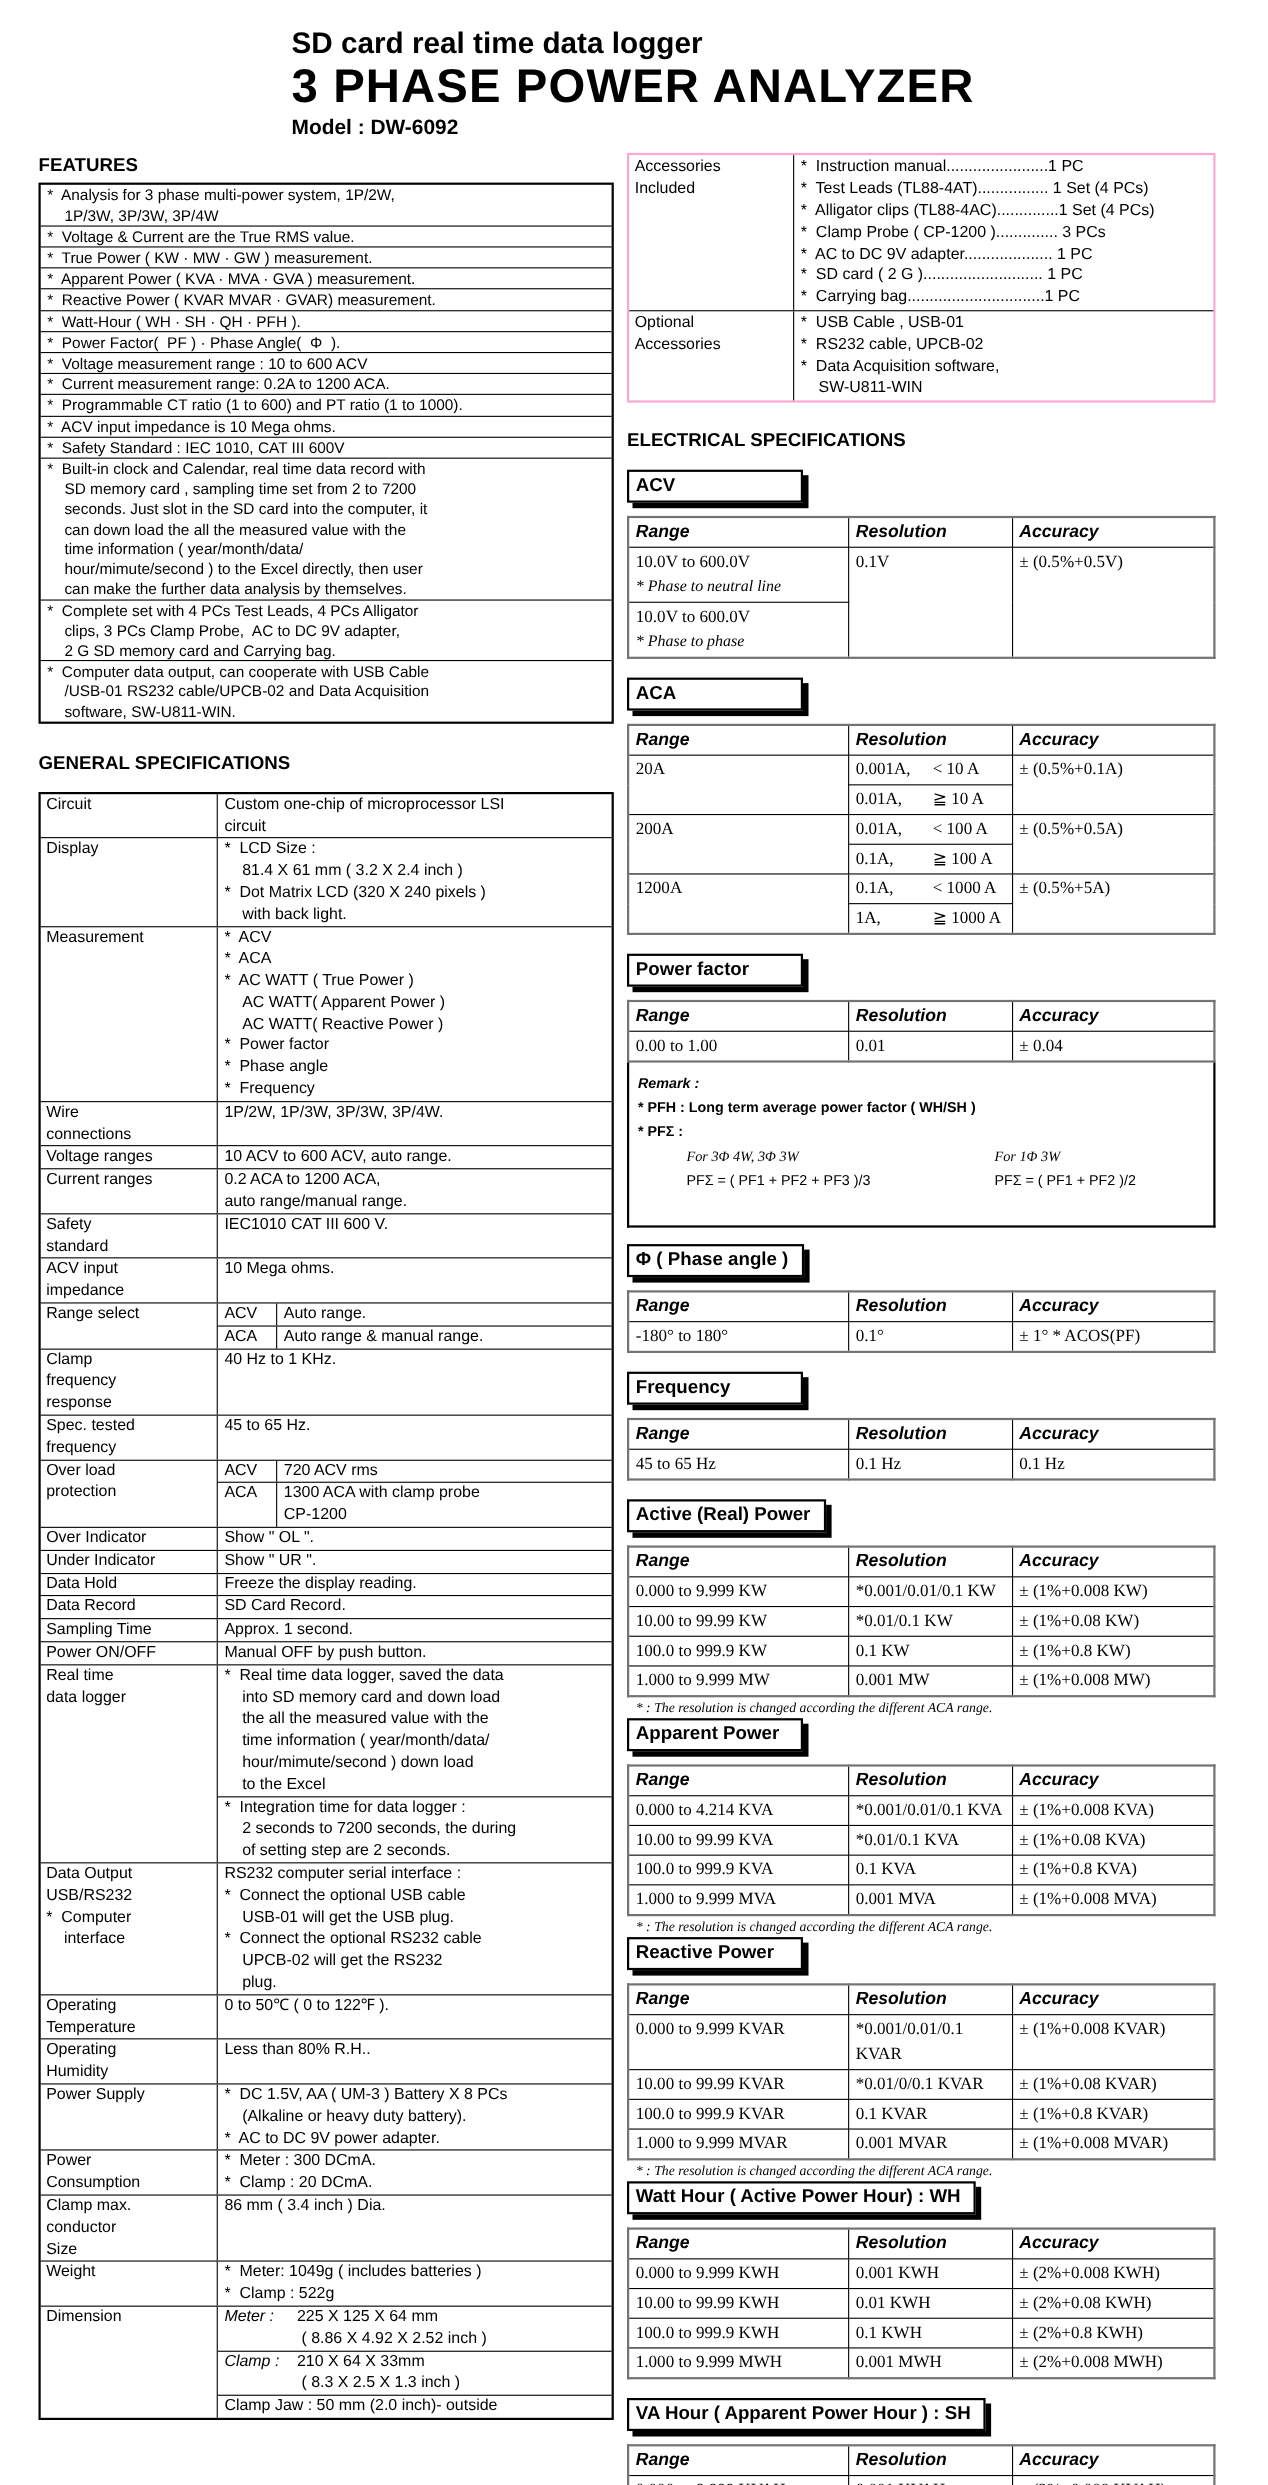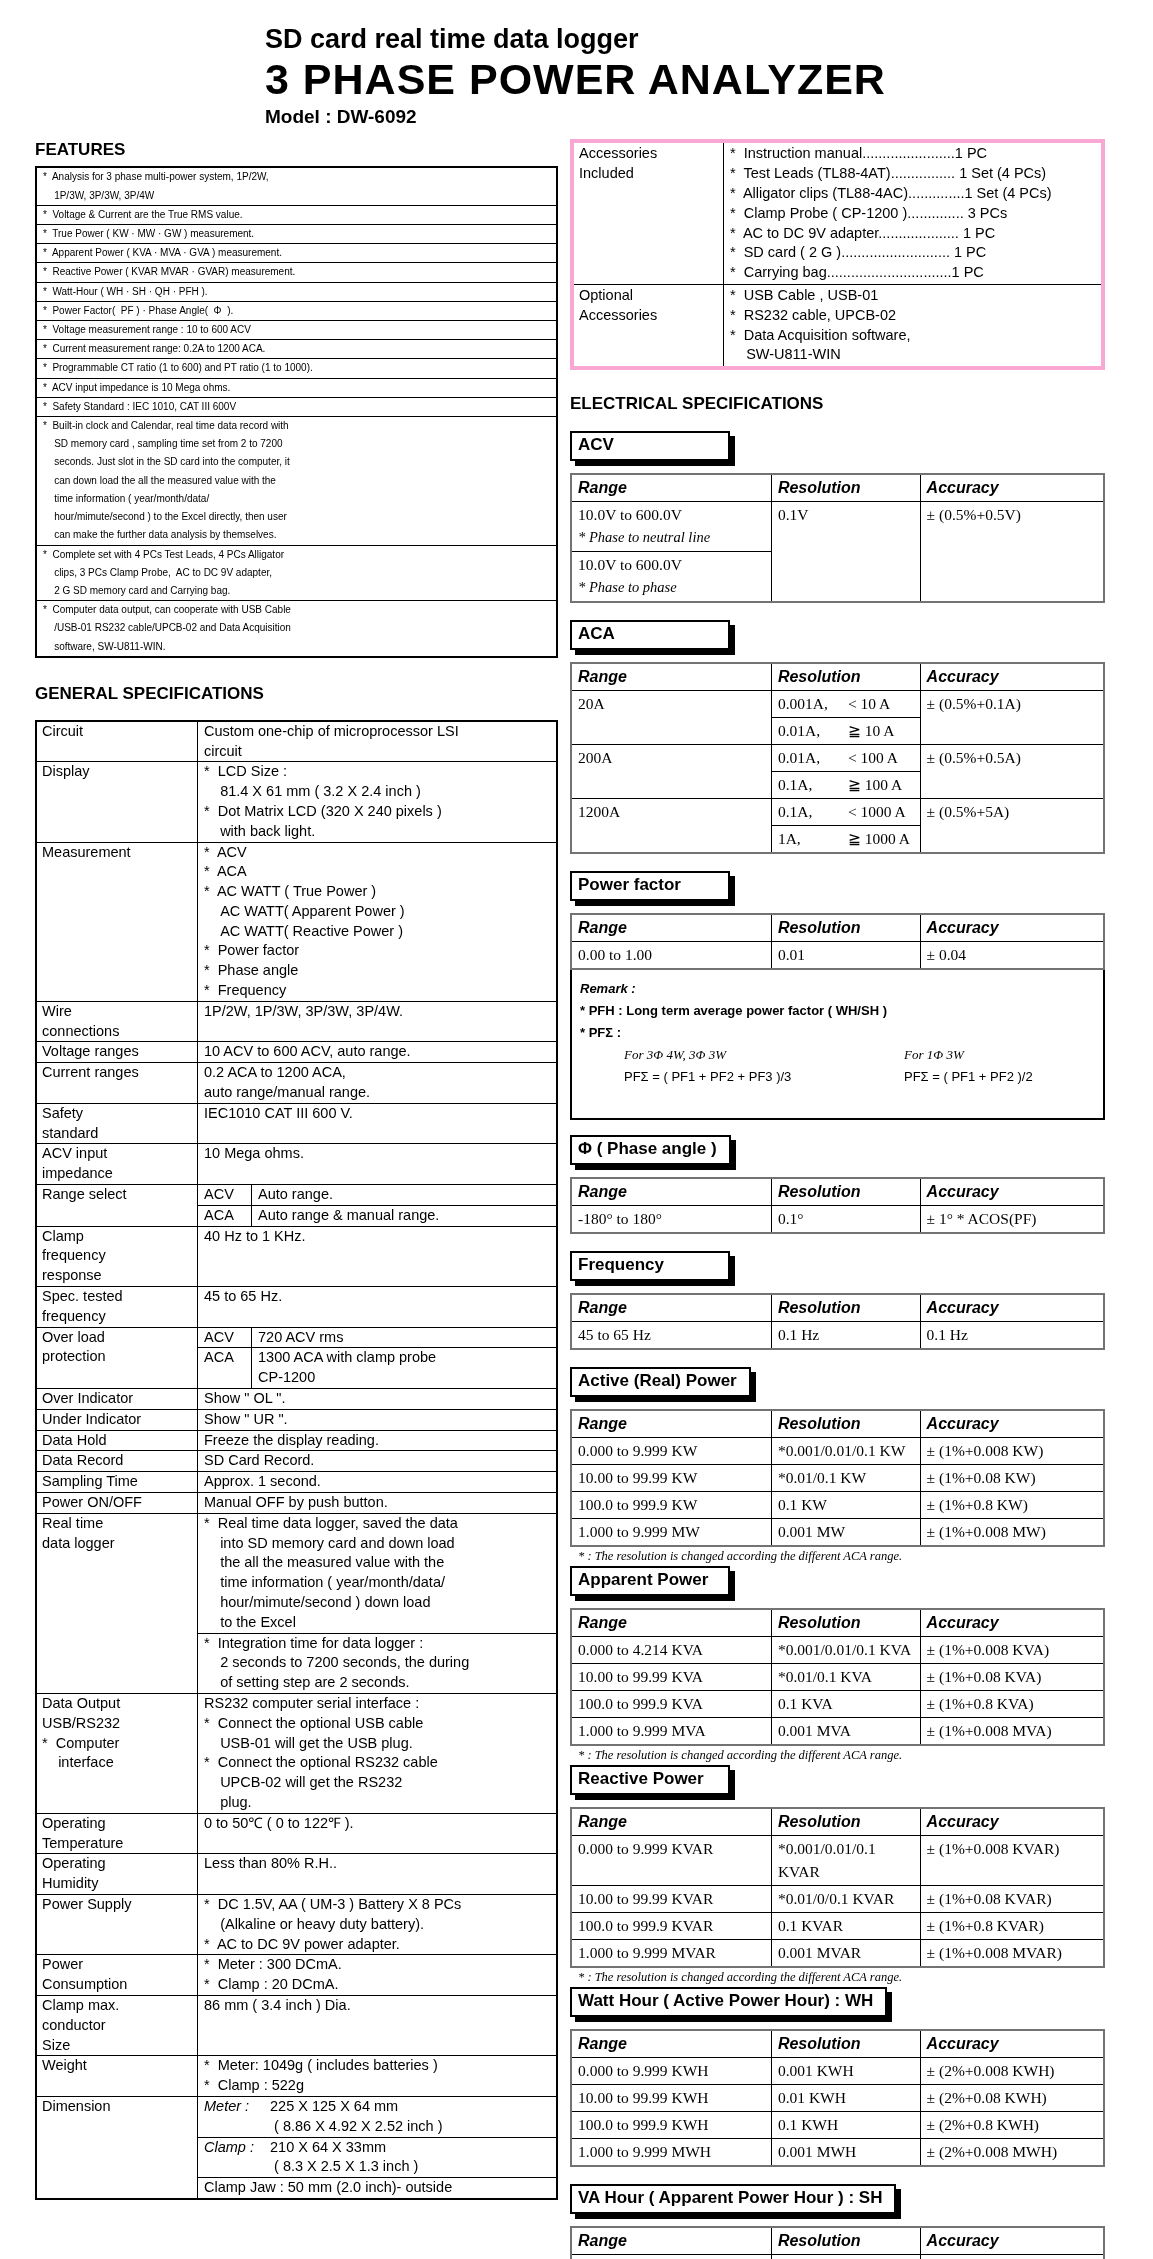--- a/index.html
+++ b/index.html
@@ -14,21 +14,21 @@
   .t-model { font-size:19px; font-weight:bold; margin-top:2px; }
 
   .sec-head { font-size:17px; font-weight:bold; margin:4px 0 6px 0; }
 
   
   .columns { display:flex; gap:12px; align-items:flex-start; }
   .col-left  { width:523px; flex:none; }
   .col-right { width:535px; flex:none; }
 
   
-  .feat-table { border:2px solid #000; font-size:10px; line-height:18.2px; }
+  .feat-table { border:2px solid #000; font-size:14px; line-height:18.2px; }
   .feat-row { border-bottom:1px solid #000; padding:0 4px 0 6px; white-space:pre-wrap; }
   .feat-row:last-child { border-bottom:none; }
 
   
   .gs-table { border:2px solid #000; font-size:14.5px; line-height:19.8px; }
   .gs-row { display:flex; border-bottom:1px solid #000; align-items:stretch; }
   .gs-row:last-child { border-bottom:none; }
   .gs-label { width:161px; flex:none; border-right:1px solid #000; padding:0 4px 0 5px; white-space:pre-wrap; }
   .gs-label .ital { white-space:pre-wrap; }
   .gs-val { flex:1; padding:0 4px 0 6px; white-space:pre-wrap; }
@@ -38,21 +38,21 @@
   .gs-key { width:54px; flex:none; border-right:1px solid #000; padding:0 4px 0 6px; }
   .gs-subval { flex:1; padding:0 4px 0 6px; white-space:pre-wrap; }
   .gs-stack { padding:0 4px 0 6px; white-space:pre-wrap; border-bottom:1px solid #000; }
   .gs-stack.last { border-bottom:none; }
   .dim-row { display:flex; border-bottom:1px solid #000; padding:0 4px 0 6px; }
   .dim-row.last { border-bottom:none; display:block; white-space:pre-wrap; }
   .dim-p { font-style:italic; width:66px; flex:none; }
   .dim-v { white-space:pre-wrap; }
 
   
-  .acc-table { border:4px solid #f9a8d4; font-size:14.5px; line-height:19.8px; margin-top:3px; }
+  .acc-table { border:2px solid #f9a8d4; font-size:14.5px; line-height:19.8px; margin-top:3px; }
   .acc-row { display:flex; border-bottom:1px solid #000; }
   .acc-row:last-child { border-bottom:none; }
   .acc-label { width:150px; flex:none; border-right:1px solid #000; padding:1px 4px 1px 5px; white-space:pre-wrap; }
   .acc-val { flex:1; padding:1px 4px 1px 6px; white-space:pre-wrap; }
 
   .elec-head { margin-top:24px; margin-bottom:2px; }
 
   .hbox { display:inline-block; min-width:160px; border:2px solid #000; background:#fff;
           box-shadow:5px 5px 0 #000; font-size:17px; font-weight:bold;
           padding:2px 12px 4px 6px; margin:15px 0 12px 0; }

